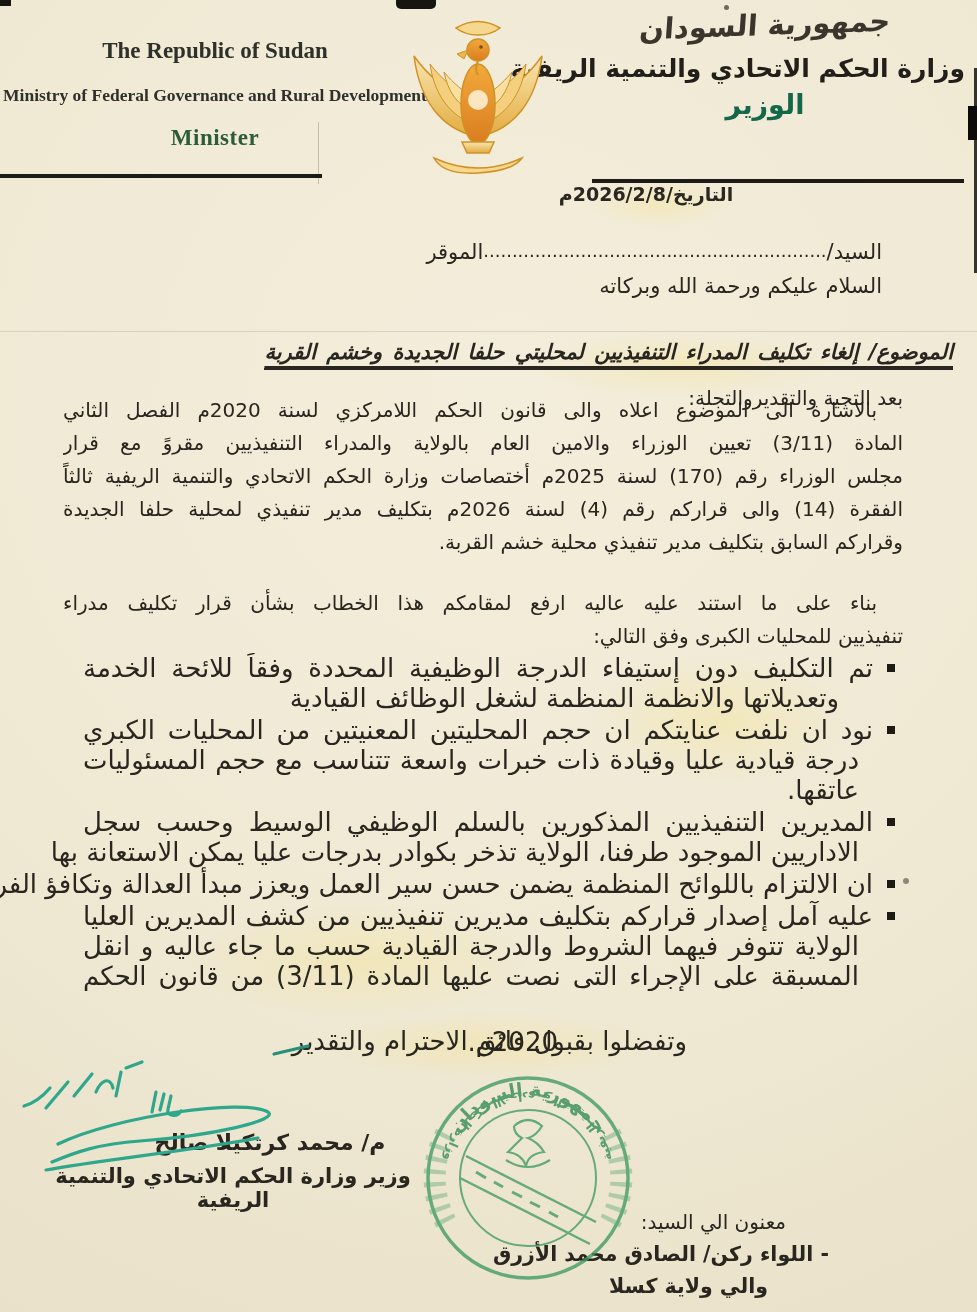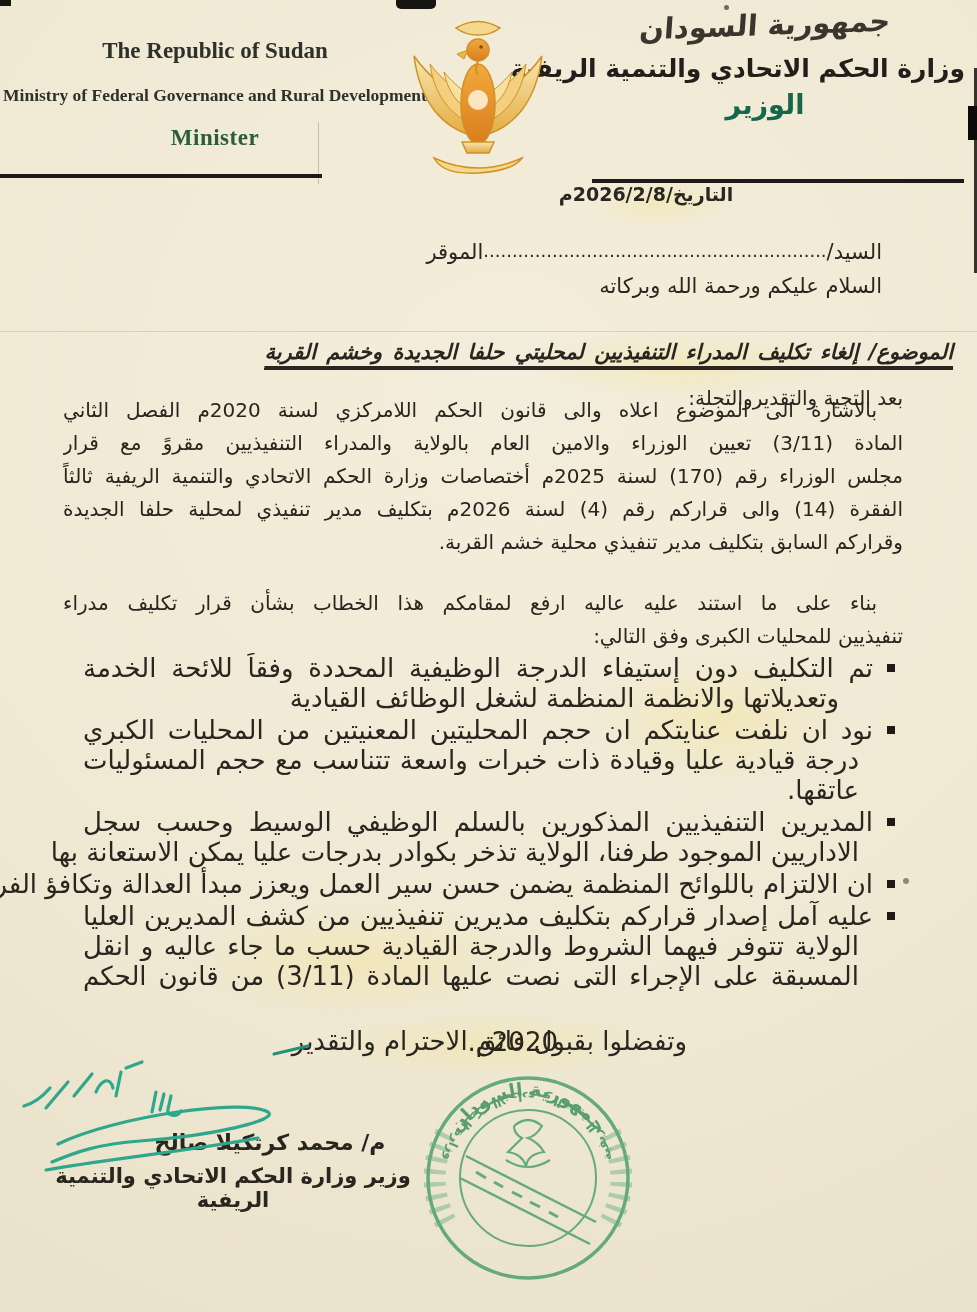--- a/index.html
+++ b/index.html
@@ -234,20 +234,25 @@
       </g>
 
       <g stroke="#3f9b62" stroke-width="2.5" fill="none">
         <path d="M48 92 L 178 158"></path>
         <path d="M42 114 L 172 180"></path>
         <path d="M58 108 l10 6 m8 4 l9 5 m9 5 l10 5 m8 5 l10 5 m9 5 l9 5" stroke-width="3"></path>
       </g>
     </g>
   </svg>
 
+  <div class="abs rtl addressee">
+    <div class="addr-label">معنون الي السيد:</div>
+    <div class="addr-name">- اللواء ركن/ الصادق محمد الأزرق</div>
+    <div class="addr-title">والي ولاية كسلا</div>
+  </div>
 
   <div class="abs edge-strip"></div>
   <div class="abs edge-blob"></div>
   <div class="mark" style="left:0;top:0;width:11px;height:6px;"></div>
   <div class="mark" style="left:396px;top:0;width:40px;height:9px;border-radius:0 0 5px 5px;"></div>
   <div class="mark" style="left:724px;top:5px;width:5px;height:5px;border-radius:50%;opacity:.6;"></div>
   <div class="mark" style="left:903px;top:878px;width:6px;height:6px;border-radius:50%;opacity:.45;"></div>
   <div class="abs crease-h"></div>
   <div class="abs crease-v"></div>
 

